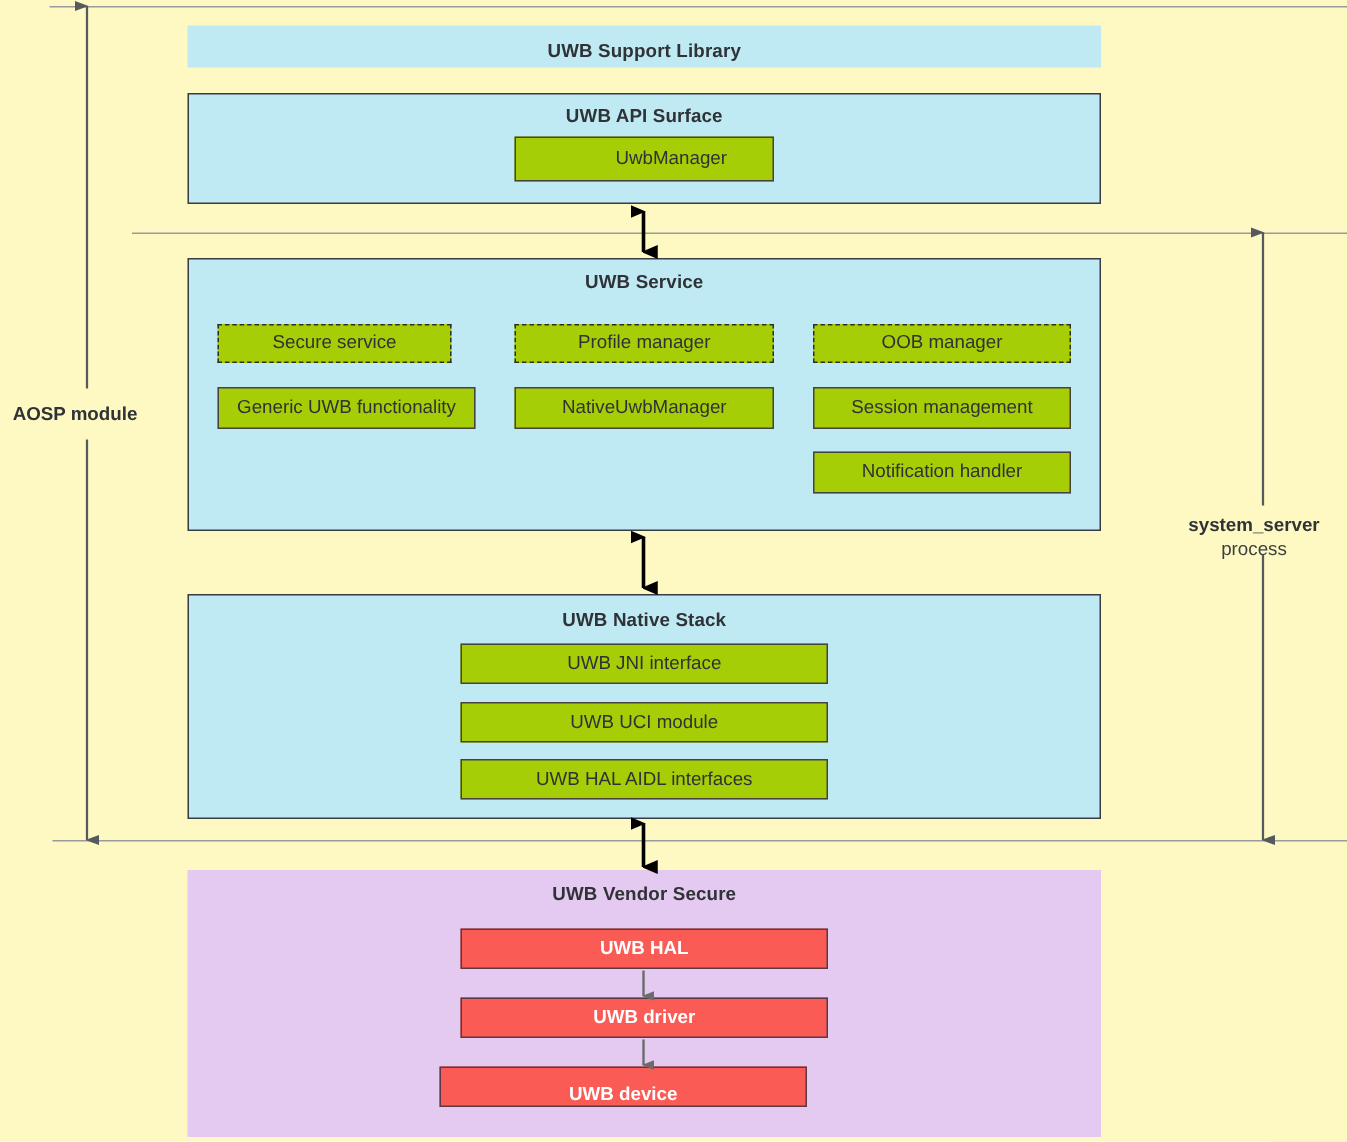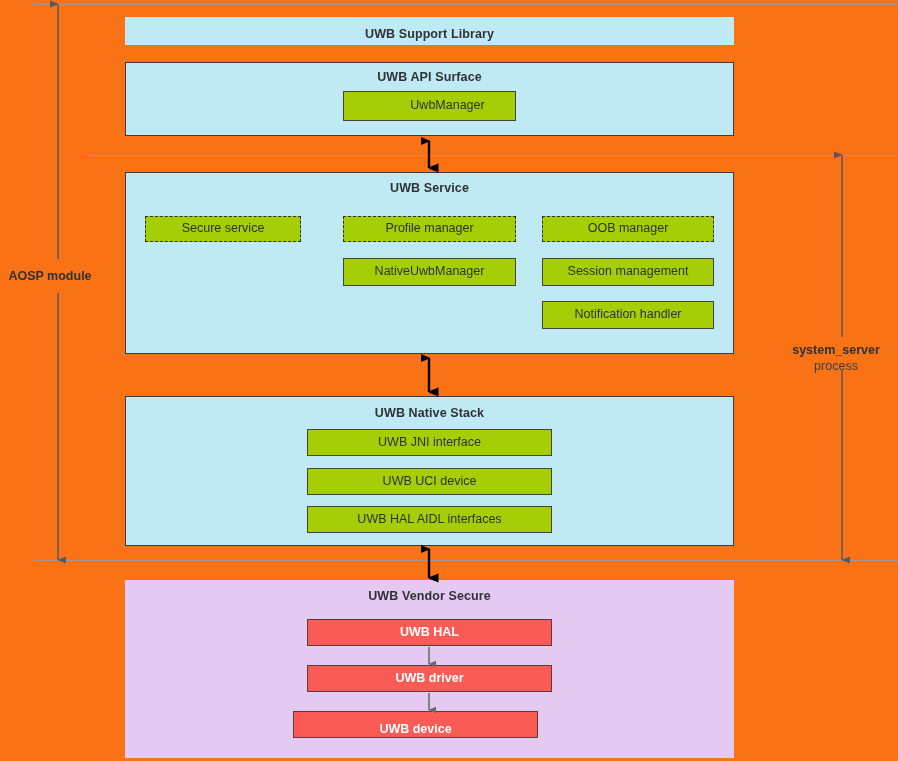--- a/index.html
+++ b/index.html
@@ -10,21 +10,21 @@
   }
   body {
     font-family: "Liberation Sans", sans-serif;
     -webkit-font-smoothing: antialiased;
   }
 
   #canvas {
     position: relative;
     width: 898px;
     height: 761px;
-    background: #f97316;
+    background: #fef9c3;
     overflow: hidden;
   }
 
   
   .hrule {
     position: absolute;
     height: 1px;
     background: #9a9a9a;
     box-sizing: border-box;
   }
@@ -131,39 +131,42 @@
   <div class="node green dashed" style="left:145px; top:216px; width:156px; height:26px;">
     <span>Secure service</span>
   </div>
   <div class="node green dashed" style="left:343px; top:216px; width:173px; height:26px;">
     <span>Profile manager</span>
   </div>
   <div class="node green dashed" style="left:542px; top:216px; width:172px; height:26px;">
     <span>OOB manager</span>
   </div>
 
+  <div class="node green" style="left:145px; top:258px; width:172px; height:28px;">
+    <span>Generic UWB functionality</span>
+  </div>
   <div class="node green" style="left:343px; top:258px; width:173px; height:28px;">
     <span>NativeUwbManager</span>
   </div>
   <div class="node green" style="left:542px; top:301px; width:172px; height:28px;">
     <span>Notification handler</span>
   </div>
 
   <div class="node green" style="left:542px; top:258px; width:172px; height:28px;">
     <span>Session management</span>
   </div>
 
   <div class="panel bordered" style="left:125px; top:396px; width:609px; height:150px;">
     <div class="panel-title" style="top:9px;">UWB Native Stack</div>
   </div>
   <div class="node green" style="left:307px; top:429px; width:245px; height:27px;">
     <span>UWB JNI interface</span>
   </div>
   <div class="node green" style="left:307px; top:468px; width:245px; height:27px;">
-    <span>UWB UCI device</span>
+    <span>UWB UCI module</span>
   </div>
   <div class="node green" style="left:307px; top:506px; width:245px; height:27px;">
     <span>UWB HAL AIDL interfaces</span>
   </div>
 
   <div class="panel vendor" style="left:125px; top:580px; width:609px; height:178px;">
     <div class="panel-title" style="top:9px;">UWB Vendor Secure</div>
   </div>
   <div class="node red" style="left:307px; top:619px; width:245px; height:27px;">
     <span>UWB HAL</span>

